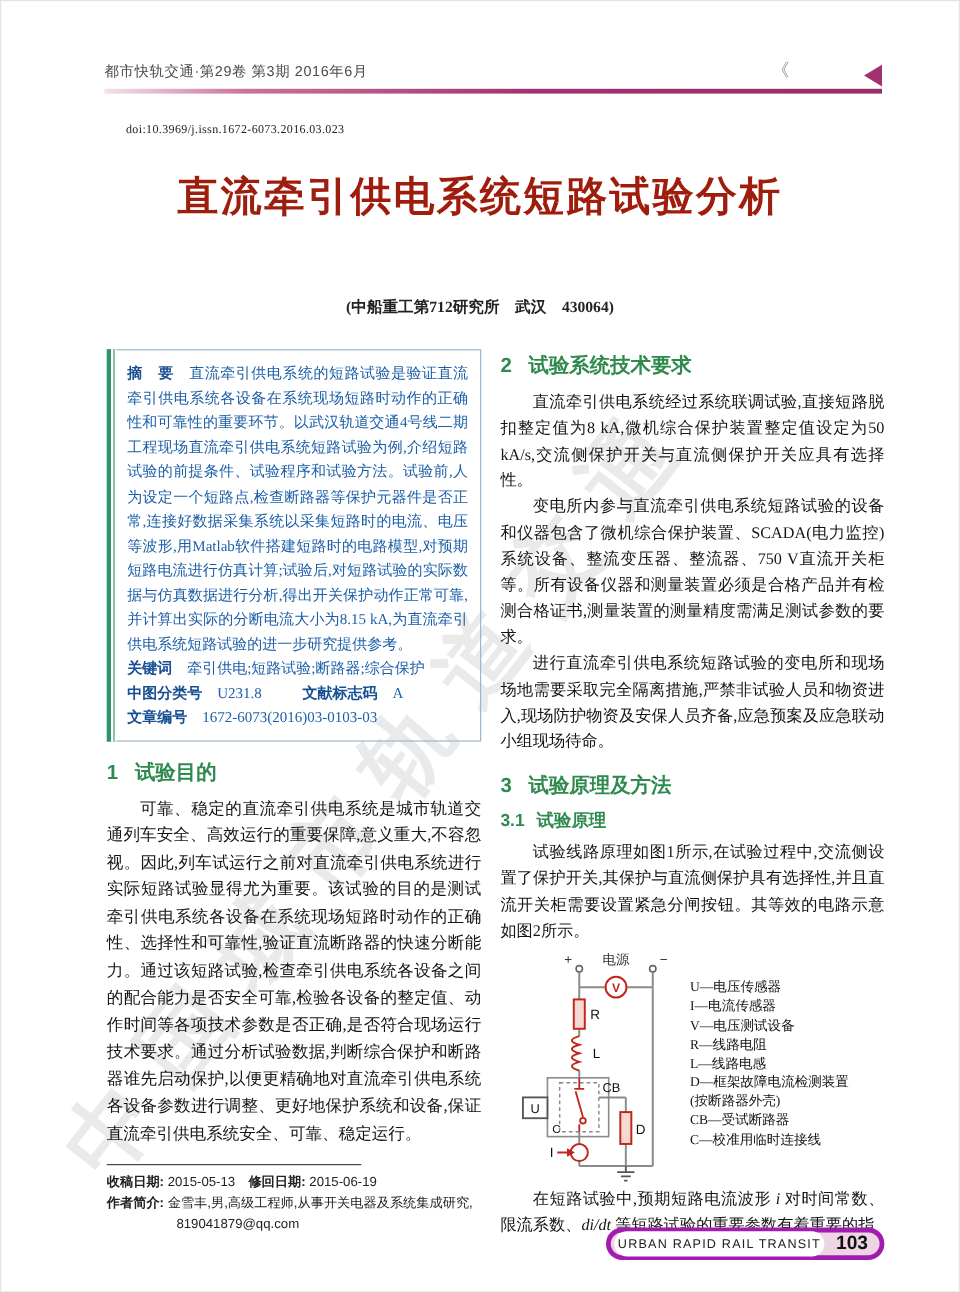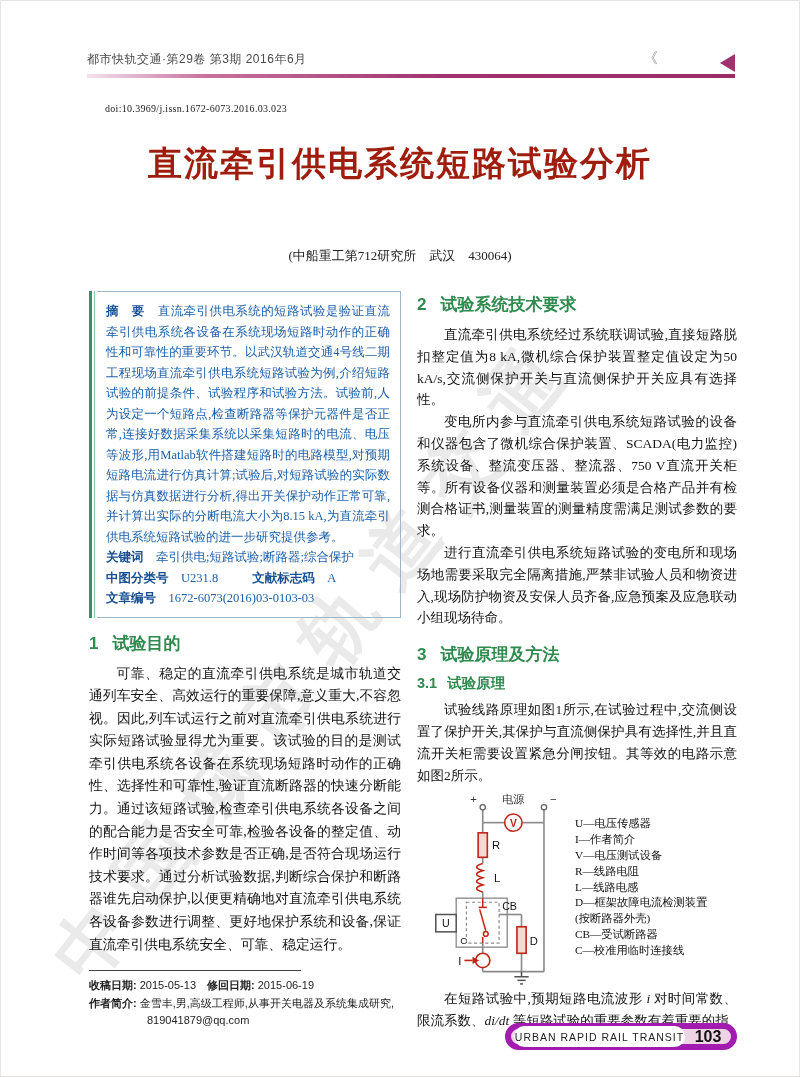--- a/index.html
+++ b/index.html
@@ -23,21 +23,21 @@
   .hdr-spacer { flex:1; }
   .guillemet { font-size:15px; color:#8d8d8d; margin-right:62px; }
   .tri { width:0; height:0; border-top:9px solid transparent; border-bottom:9px solid transparent; border-right:15px solid #a1326f; margin-bottom:-4px; }
   .rule { margin-top:6px; height:4px; background:linear-gradient(to right,#f3e2ec 0%, #c8739f 18%, #a1326f 55%, #9a2c68 100%); }
   .doi { position:absolute; left:104px; top:102px; font-size:10px; color:#222; letter-spacing:0.3px; }
   
   .title { position:absolute; left:0; top:140px; width:100%; text-align:center;
     font-family:"Liberation Sans","DejaVu Sans",sans-serif; font-weight:bold;
     font-size:34px; color:#9e1d0d; letter-spacing:2px; }
   .authors { position:absolute; left:0; top:222px; width:100%; text-align:center; font-size:15px; color:#222; }
-  .affil { position:absolute; left:0; top:246px; width:100%; text-align:center; font-size:13px; color:#222; }
+  .affil { position:absolute; left:0; top:246px; width:100%; text-align:center; font-size:13px; color:#222;font-weight:bold; }
   
   .cols { position:absolute; left:88px; top:290px; width:648px; display:flex; gap:16px; }
   .col-l { width:312px; }
   .col-r { width:320px; }
   
   .abs-box { position:relative; border:1px solid #9fb6c9; padding:9px 10px 8px 16px; color:#1c5fa8; }
   .abs-bar { position:absolute; left:-1px; top:-1px; bottom:-1px; width:8px;
     background:linear-gradient(to right,#2f9469 0 3.5px,#ffffff 3.5px 5px,#8cc5a4 5px 6.5px,#ffffff 6.5px 8px); }
   .abs-text { font-size:12.5px; line-height:20.5px; text-align:justify; }
   .abs-label, .kw-label { font-weight:bold; color:#174f93; font-family:"Liberation Sans","DejaVu Sans",sans-serif; }
@@ -58,21 +58,21 @@
   .fn-label { font-weight:bold; }
   .fn-indent { padding-left:58px; }
   
   .fig-row { display:flex; margin-top:6px; align-items:flex-start; }
   .fig-svg { flex:0 0 158px; }
   .legend { font-size:11.3px; line-height:15.8px; color:#111; padding-top:24px; }
   .fig-cap { text-align:center; font-size:12.8px; margin:4px 0 8px; font-family:"Liberation Sans","DejaVu Sans",sans-serif; color:#222; }
   .fig-cap .cap-no { margin-right:12px; }
   
   .footer-pill { position:absolute; right:62px; bottom:26px; height:27px; width:232px;
-    background:#eed5e3; border:6px solid #a21caf; border-radius:14px;
+    background:#eed5e3; border:4px solid #a21caf; border-radius:14px;
     display:flex; align-items:center; font-family:"Liberation Sans","DejaVu Sans",sans-serif; }
   .footer-inner { background:#fff; border-radius:11px; margin-left:3px; height:21px; flex:1;
     display:flex; align-items:center; justify-content:center; font-size:10.5px; letter-spacing:1px; color:#222; }
   .footer-page { width:46px; text-align:center; font-size:16px; font-weight:bold; color:#111; }
   svg text { font-family:"Liberation Sans","DejaVu Sans",sans-serif; }
 </style>
 </head>
 <body>
 
 <div class="page">
@@ -188,21 +188,21 @@
           <text x="71" y="56" font-size="11" fill="#111">R</text>
           <text x="73" y="88" font-size="11" fill="#111">L</text>
           <text x="81" y="116" font-size="10.5" fill="#111">CB</text>
           <text x="26" y="132.5" font-size="10.5" fill="#111" text-anchor="middle">U</text>
           <text x="40" y="149" font-size="9.5" fill="#111">C</text>
           <text x="108" y="150" font-size="11" fill="#111">D</text>
           <text x="41" y="169" font-size="11" fill="#111" text-anchor="end">I</text>
         </svg>
         <div class="legend">
           <div>U—电压传感器</div>
-          <div>I—作者简介</div>
+          <div>I—电流传感器</div>
           <div>V—电压测试设备</div>
           <div>R—线路电阻</div>
           <div>L—线路电感</div>
           <div>D—框架故障电流检测装置</div>
           <div>(按断路器外壳)</div>
           <div>CB—受试断路器</div>
           <div>C—校准用临时连接线</div>
         </div>
       </div>
 

